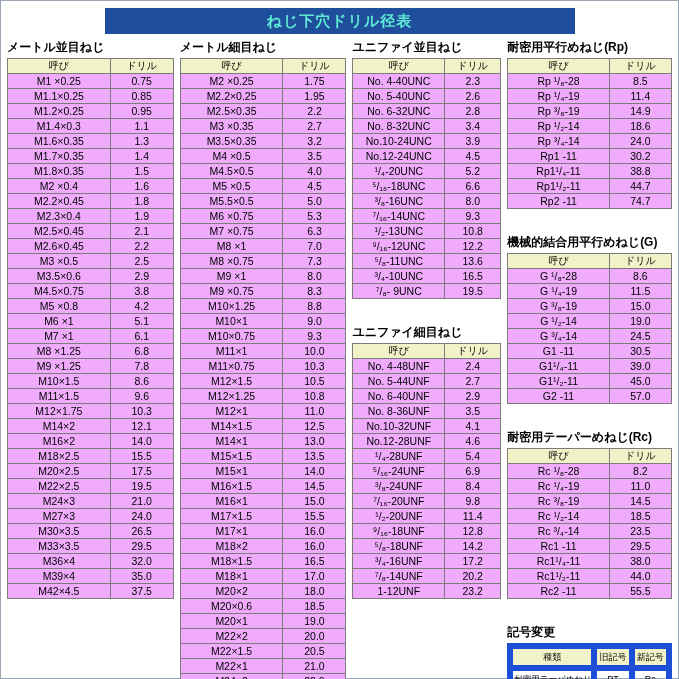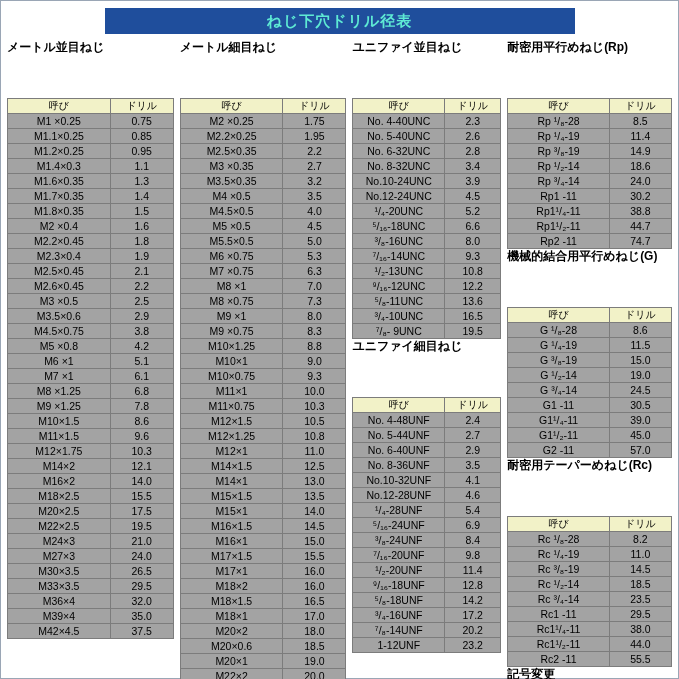--- a/index.html
+++ b/index.html
@@ -49,28 +49,27 @@
   .col-2 { width: 168px; }
   .col-3 { width: 150px; }
   .col-4 { width: 166px; }
 
   .sec-title {
     font-size: 12px;
     font-weight: bold;
     margin: 0 0 3px 0;
     line-height: 15px;
   }
-  .sec-title.spaced { margin-top: 0; }
+  .sec-title.spaced { margin-top: 26px; }
 
   table.tbl {
     border-collapse: collapse;
     table-layout: fixed;
     font-size: 10.5px;
-    background: #a3a3a3;
-    margin-top: 40px;
+    background: #f0abfc;
   }
   table.tbl td, table.tbl th {
     border: 1px solid #7c7c7c;
     padding: 0;
     height: 14px;
     line-height: 14px;
     text-align: center;
     font-weight: normal;
     white-space: nowrap;
     overflow: hidden;

